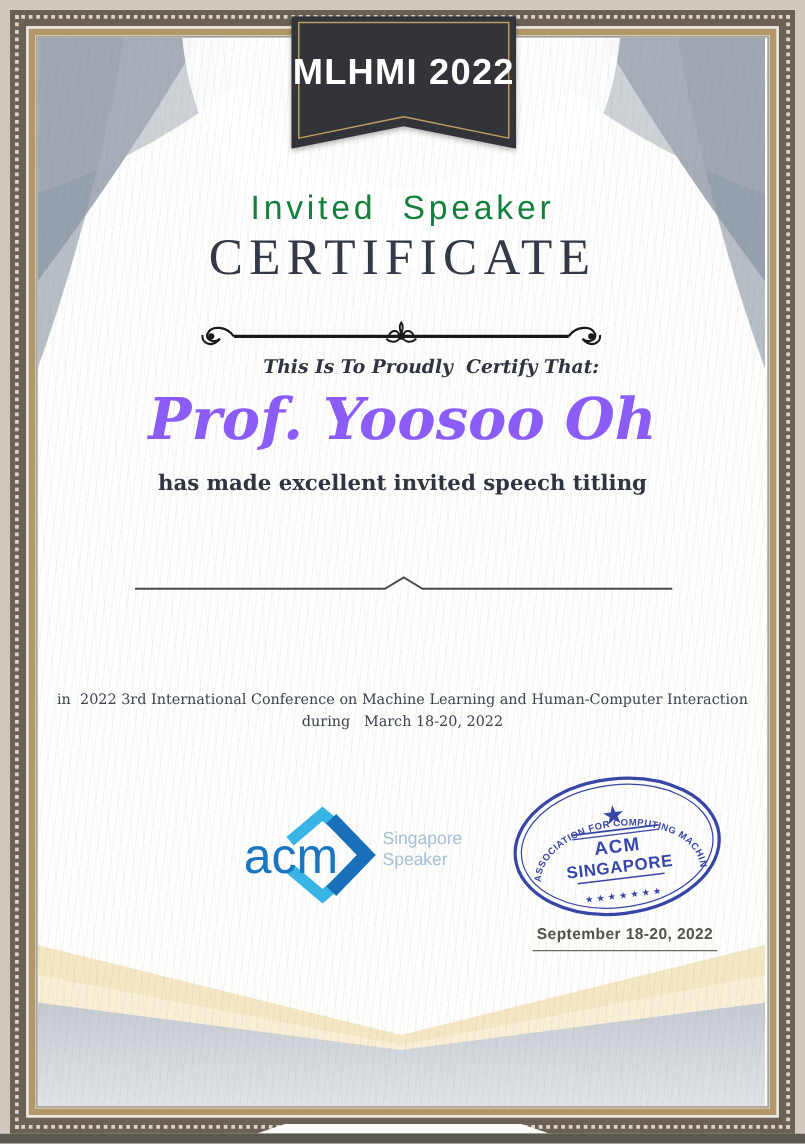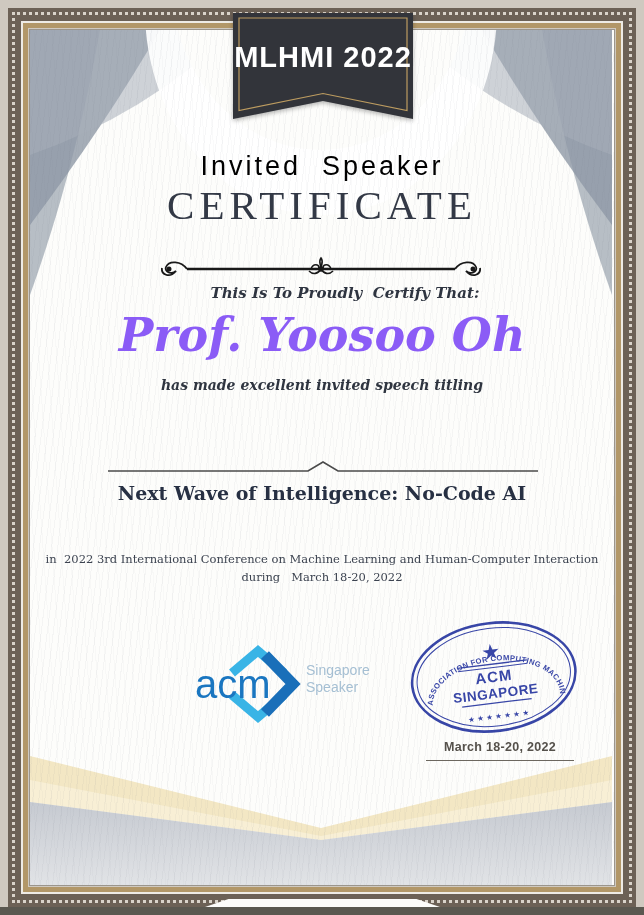--- a/index.html
+++ b/index.html
@@ -22,29 +22,29 @@
       repeating-linear-gradient(97deg, rgba(110,115,130,.06) 0 1px, transparent 1px 6px),
       repeating-linear-gradient(86deg, rgba(110,115,130,.035) 0 1px, transparent 1px 9px);}
   .content{position:absolute;inset:0;z-index:3;}
 
   
   .banner{position:absolute;left:233px;top:13px;width:180px;height:106px;z-index:20;
     filter:drop-shadow(0 2px 2px rgba(0,0,0,.28));}
 
   
   .cblock{position:absolute;left:0;width:100%;text-align:center;}
-  .subtitle{top:121px;font-size:27px;letter-spacing:3px;color:#000000;white-space:pre;}
+  .subtitle{top:121px;font-size:27px;letter-spacing:3px;color:#15803d;white-space:pre;}
   .cert-title{top:151px;font-family:"Liberation Serif",serif;font-size:41px;letter-spacing:5px;color:#333946;}
   .divider{position:absolute;top:224px;left:131px;width:320px;height:28px;}
   .certify-line{top:254px;font-family:"DejaVu Serif",serif;font-style:italic;font-weight:bold;
     font-size:15px;color:#2e3440;white-space:pre;margin-left:23px;}
   .recipient{top:278px;font-family:"DejaVu Serif",serif;font-style:italic;font-weight:bold;
     font-size:46px;color:#8b5cf6;}
-  .achievement{top:347px;font-family:"DejaVu Serif",serif;font-style:italic;font-weight:bold;
-    font-size:14px;color:#2f3540;white-space:pre;}
+  .achievement{top:347px;font-family:"DejaVu Serif",serif;font-weight:bold;
+    font-size:17px;color:#2f3540;white-space:pre;}
   .title-rule{position:absolute;top:430px;left:78px;width:430px;height:14px;}
   .talk-title{top:452px;font-family:"DejaVu Serif",serif;font-weight:bold;font-size:19px;color:#273043;}
   .conf-line1{top:522px;font-family:"DejaVu Serif",serif;font-size:11.5px;color:#3c4350;white-space:pre;}
   .conf-line2{top:540px;font-family:"DejaVu Serif",serif;font-size:11.5px;color:#3c4350;white-space:pre;}
 
   
   .acm-logo{position:absolute;left:164px;top:612px;width:172px;height:84px;}
   .chapter-text{position:absolute;left:112px;top:20px;font-size:14px;line-height:17px;color:#a5bfd3;}
   .stamp{position:absolute;left:376px;top:588px;width:176px;height:122px;transform:rotate(-7deg);opacity:.94;}
   .date-sig{position:absolute;left:388px;top:710px;width:164px;text-align:center;}
@@ -112,21 +112,20 @@
       </svg>
 
       <div class="cblock certify-line">This Is To Proudly  Certify That:</div>
       <div class="cblock recipient">Prof. Yoosoo Oh</div>
       <div class="cblock achievement">has made excellent invited speech titling</div>
 
       <svg class="title-rule" viewBox="0 0 430 14">
         <path d="M0,11 H200 L215,2 L230,11 H430" fill="none" stroke="#4b4b4b" stroke-width="1.6"></path>
       </svg>
 
-      <div class="cblock talk-title">Next Wave of Intelligence: No-Code AI</div>
       <div class="cblock conf-line1">in  2022 3rd International Conference on Machine Learning and Human-Computer Interaction</div>
       <div class="cblock conf-line2">during   March 18-20, 2022</div>
 
       <div class="acm-logo">
         <svg width="172" height="84" viewBox="0 0 172 84">
           <g fill="none">
             <path d="M38,31 L64,9 L90,31" stroke="#39b4e6" stroke-width="9"></path>
             <path d="M38,53 L64,75 L90,53" stroke="#39b4e6" stroke-width="9"></path>
             <path d="M71,13 L99,42 L71,71" stroke="#1a6fb9" stroke-width="11"></path>
           </g>
@@ -150,21 +149,21 @@
         <text x="88" y="41" text-anchor="middle" font-family="DejaVu Sans, sans-serif" font-size="21" fill="#2c3ba2">★</text>
         <line x1="53" y1="46" x2="123" y2="46" stroke="#2c3ba2" stroke-width="1.4"></line>
         <line x1="53" y1="49.5" x2="123" y2="49.5" stroke="#2c3ba2" stroke-width="1"></line>
         <text x="88" y="64" text-anchor="middle" font-family="Liberation Sans, sans-serif" font-size="15" font-weight="bold" fill="#2c3ba2" letter-spacing="1">ACM</text>
         <text x="88" y="80" text-anchor="middle" font-family="Liberation Sans, sans-serif" font-size="13.5" font-weight="bold" fill="#2c3ba2" letter-spacing="0.5">SINGAPORE</text>
         <line x1="53" y1="85" x2="123" y2="85" stroke="#2c3ba2" stroke-width="1.2"></line>
         <text x="88" y="101" text-anchor="middle" font-family="DejaVu Sans, sans-serif" font-size="7.5" fill="#2c3ba2">★ ★ ★ ★ ★ ★ ★</text>
       </svg>
 
       <div class="date-sig">
-        <div class="date-text">March 18-20, 2022</div>
+        <div class="date-text">September 18-20, 2022</div>
         <div class="date-line"></div>
       </div>
 
     </div>
   </div>
 
   <div class="frame bead-frame"></div>
   <div class="frame bead-dots"></div>
   <div class="frame white-line"></div>
   <div class="frame gold-frame"></div>

